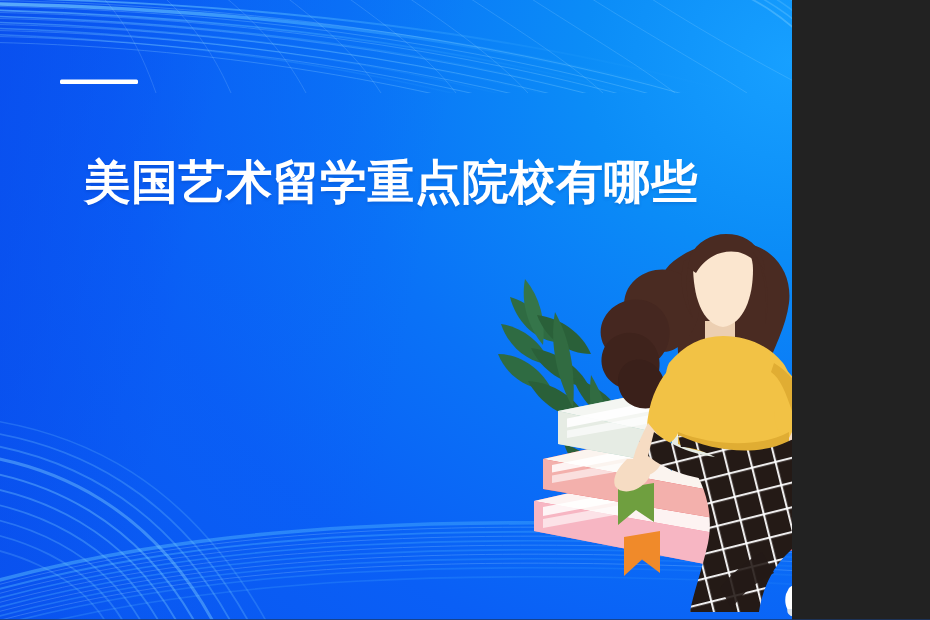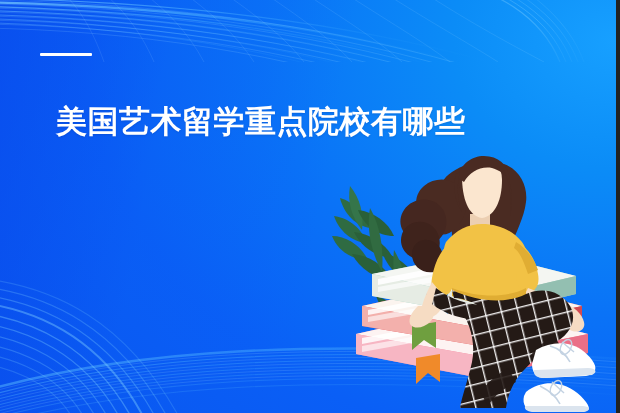--- a/index.html
+++ b/index.html
@@ -1,19 +1,19 @@
 <!DOCTYPE html>
 <html><head>
 <meta charset="utf-8">
 <style>
   html,body{margin:0;padding:0;background:#222;}
   *{box-sizing:border-box;}
   #banner{
     position:relative;
-    width:616px;height:413px;
+    width:528px;height:413px;
     overflow:hidden;
     font-family:"Liberation Sans","DejaVu Sans",sans-serif;
     background:#0a63f6;
   }
   
   .bg-base{
     position:absolute;inset:0;
     background:
       radial-gradient(120% 140% at 100% 10%, #17a0ff 0%, #0b8cf7 22%, #0a72f7 48%, #0a5ff6 72%, #0a56f0 100%);
   }

